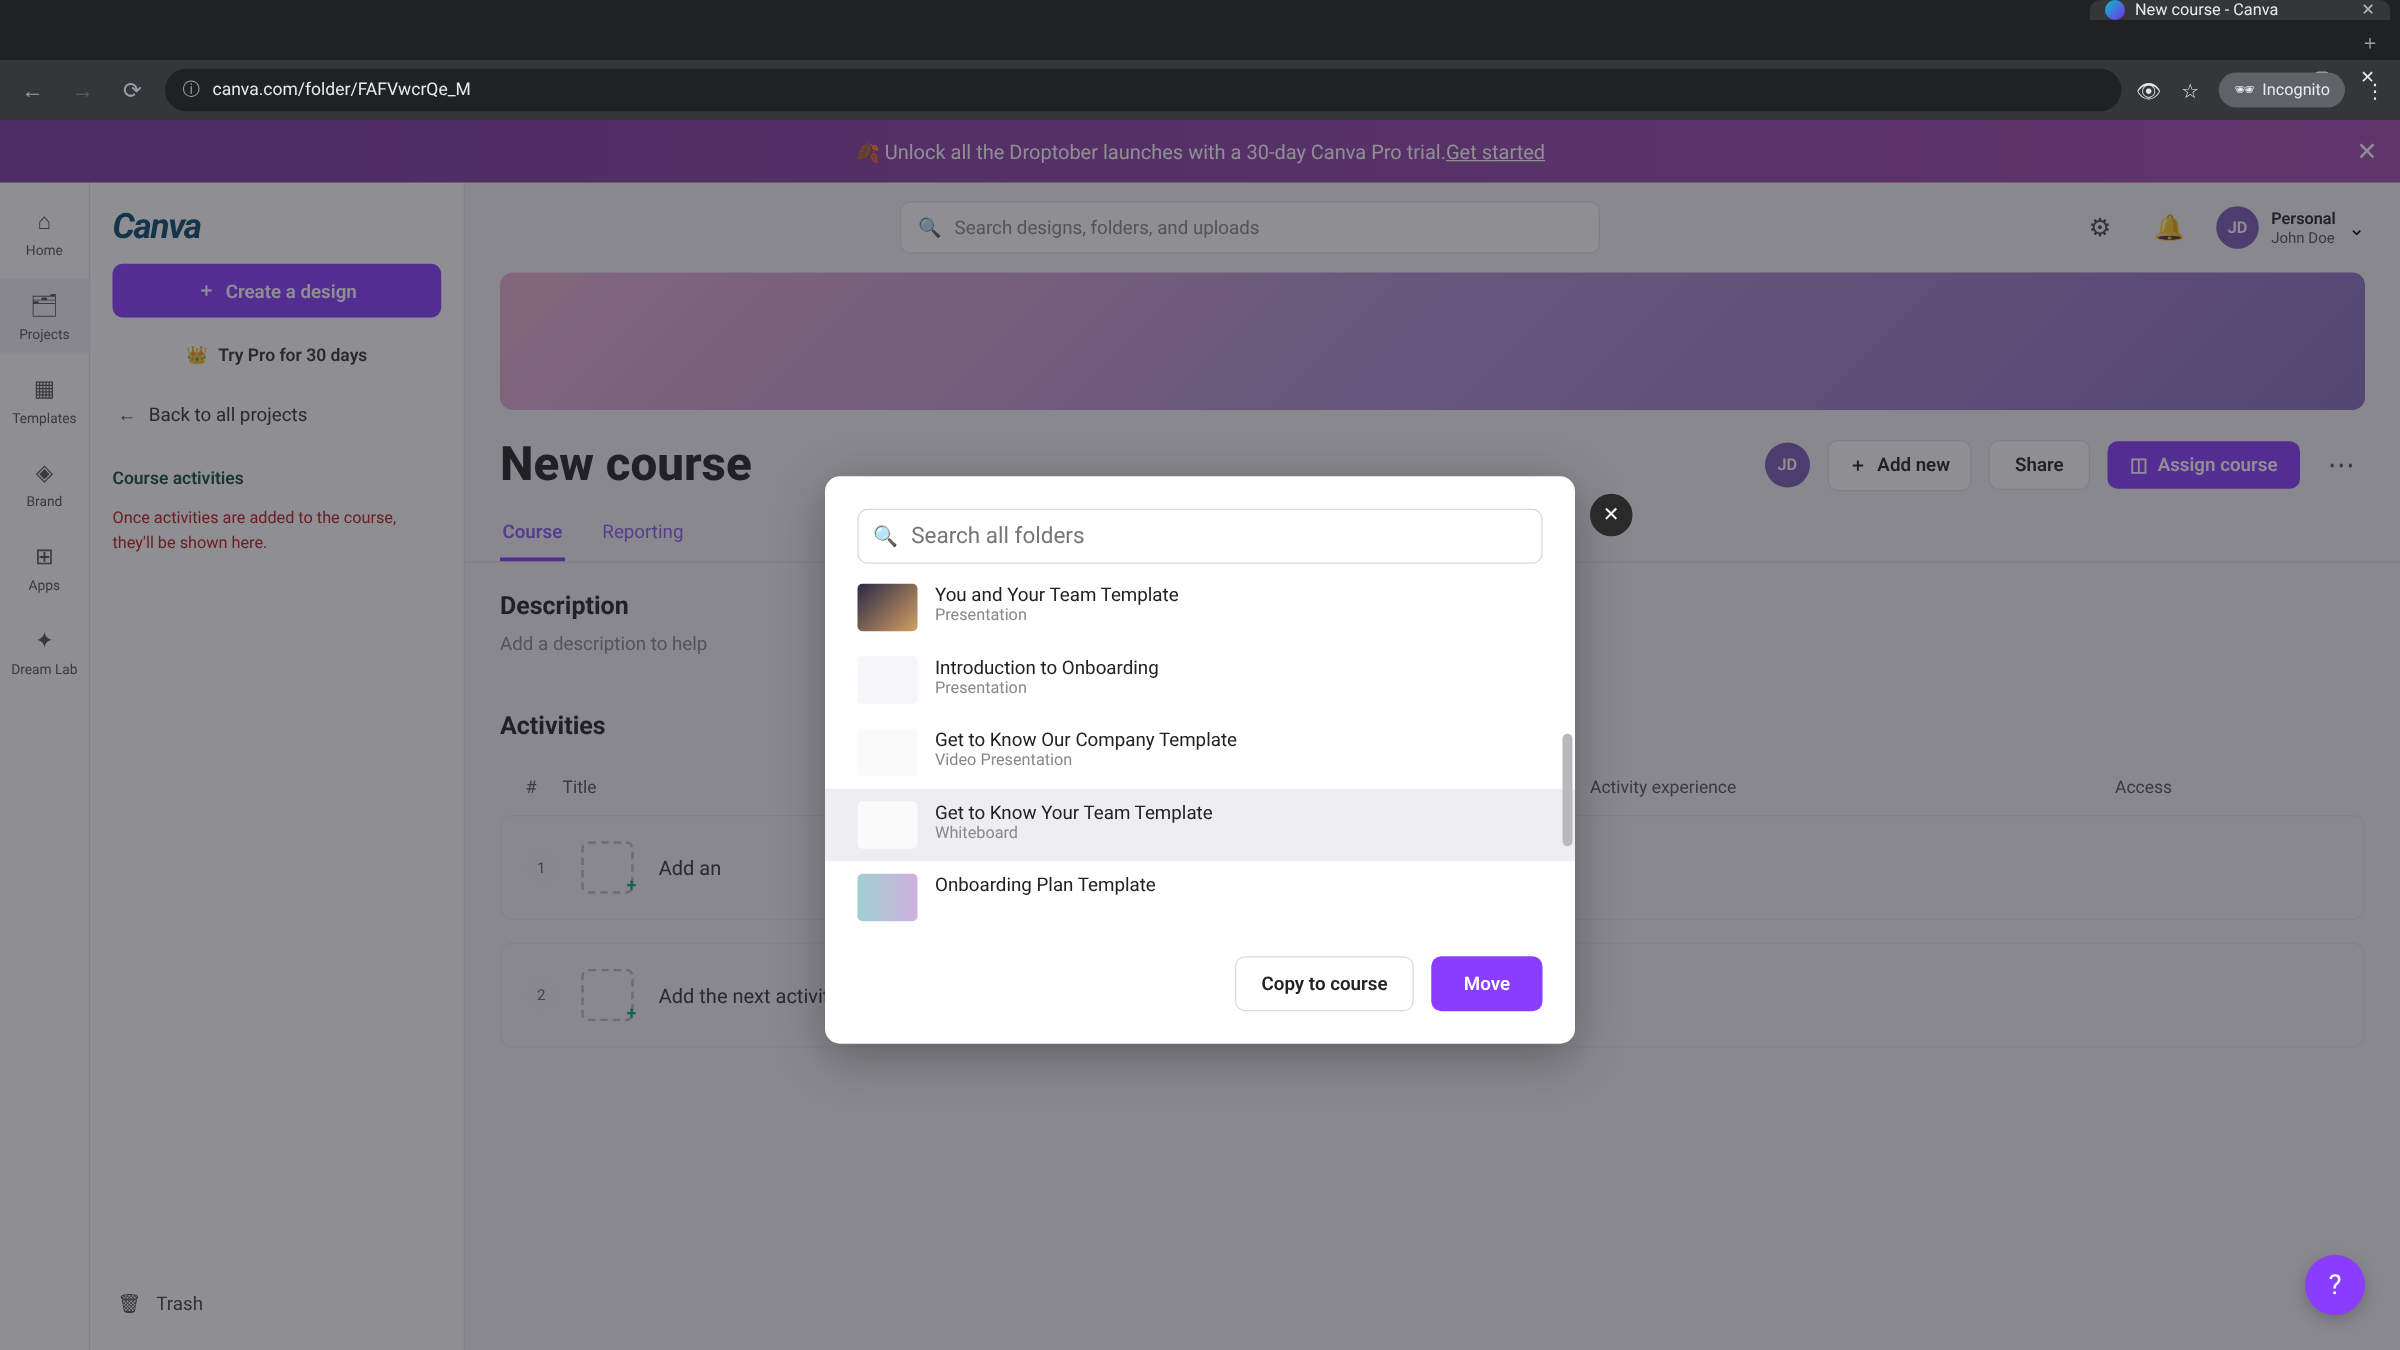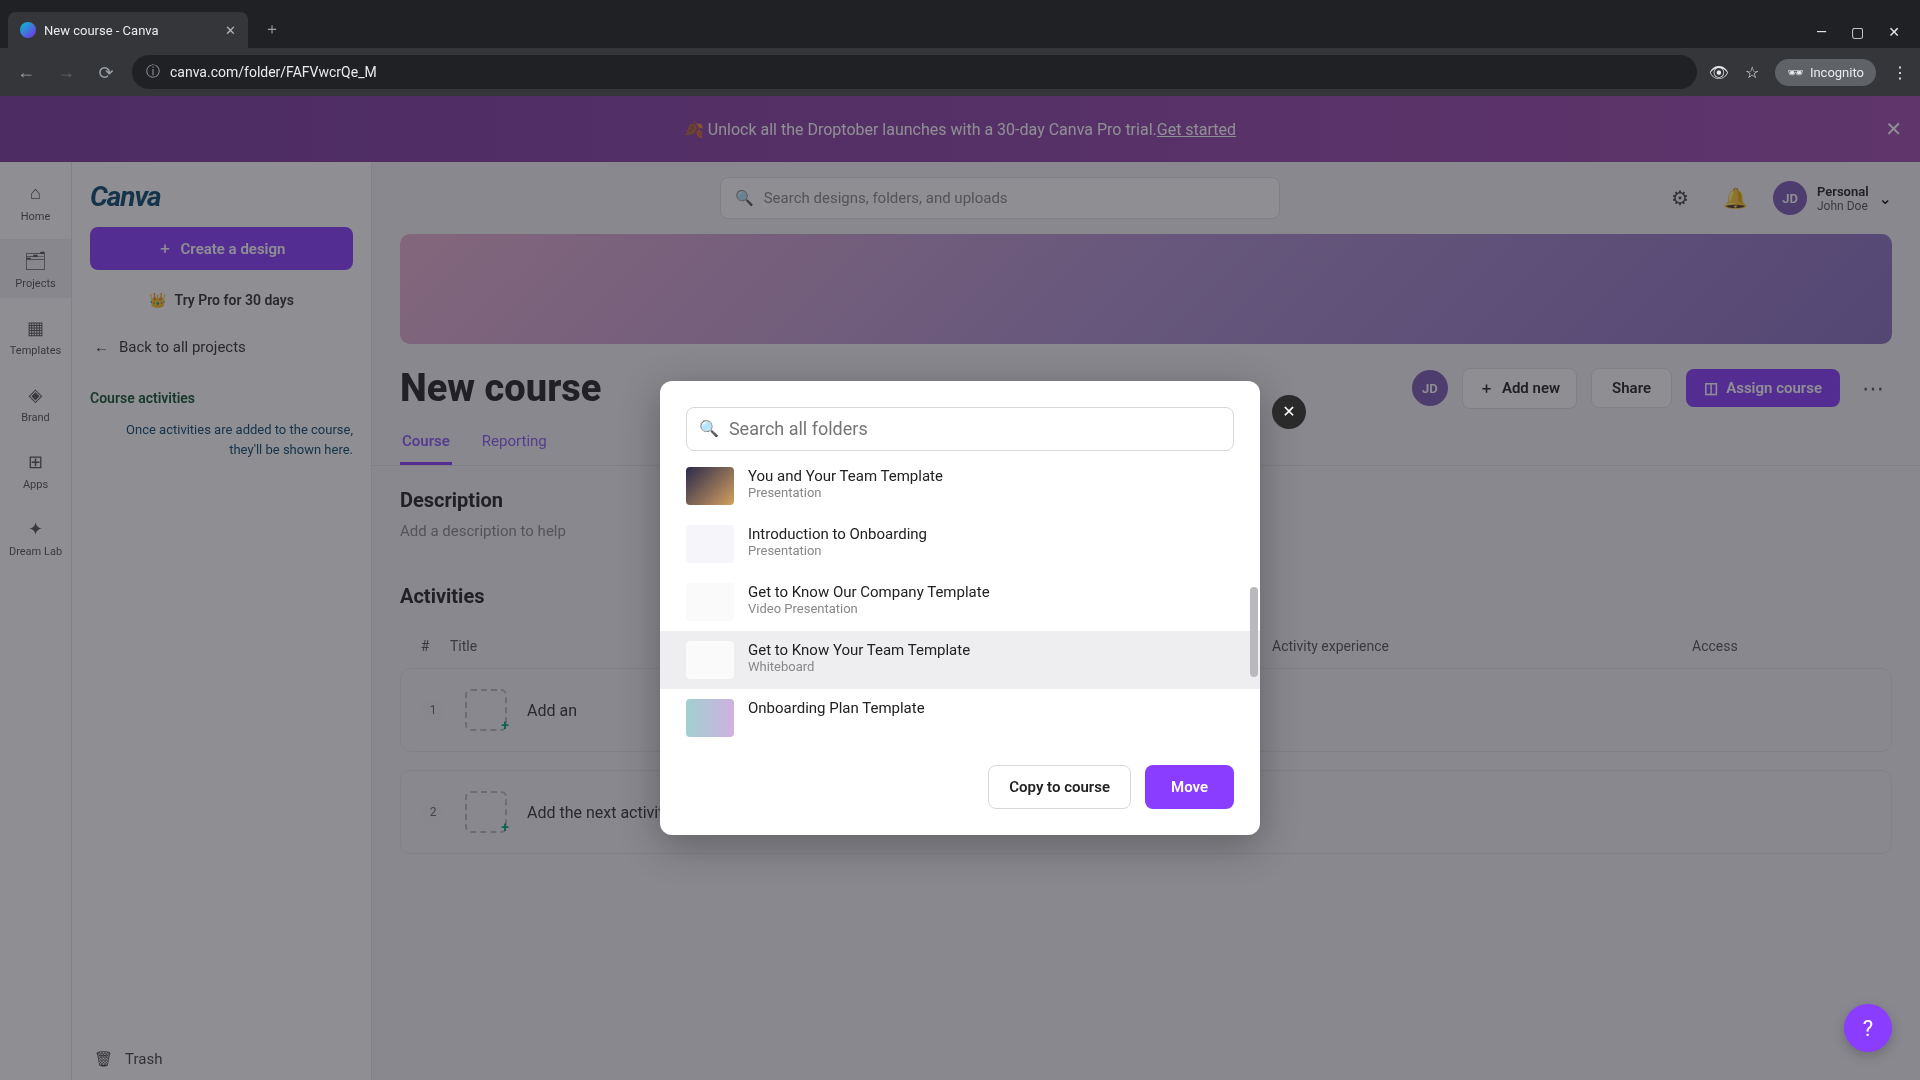--- a/index.html
+++ b/index.html
@@ -1,54 +1,54 @@
 <!DOCTYPE html>
 <html><head>
 <meta charset="utf-8">
 <style>
 * { margin: 0; padding: 0; box-sizing: border-box; font-family: -apple-system, BlinkMacSystemFont, "Segoe UI", Roboto, sans-serif; }
 body { background: #202124; width: 1920px; height: 1080px; overflow: hidden; position: relative; }
 
 
-.browser-chrome { background: #202124; height: 48px; display: flex; align-items: flex-end; padding: 0 8px; }
+.browser-chrome { background: #202124; height: 48px; display: flex; align-items: flex-end; padding: 0 8px; flex-direction: column; }
 .tab { background: #35363a; border-radius: 8px 8px 0 0; height: 36px; display: flex; align-items: center; padding: 0 12px; gap: 8px; min-width: 240px; color: #e8eaed; font-size: 13px; }
 .tab-favicon { width: 16px; height: 16px; border-radius: 50%; background: linear-gradient(135deg, #00c4cc, #7d2ae8); }
 .tab-close { margin-left: auto; opacity: .7; cursor: pointer; }
 .new-tab { color: #9aa0a6; margin-left: 8px; padding: 8px; cursor: pointer; }
 .window-controls { margin-left: auto; display: flex; gap: 24px; color: #e8eaed; padding: 0 12px 8px 0; }
 .window-controls span { cursor: pointer; font-size: 14px; }
 
 .toolbar { background: #35363a; height: 48px; display: flex; align-items: center; padding: 0 12px; gap: 12px; }
 .nav-btn { width: 28px; height: 28px; display: flex; align-items: center; justify-content: center; color: #9aa0a6; cursor: pointer; font-size: 18px; }
 .urlbar { flex: 1; background: #202124; border-radius: 20px; height: 34px; display: flex; align-items: center; padding: 0 14px; gap: 10px; color: #e8eaed; font-size: 14px; }
 .urlbar-icon { color: #9aa0a6; }
 .toolbar-right { display: flex; align-items: center; gap: 16px; color: #e8eaed; }
 .incognito { background: #5f6368; border-radius: 16px; padding: 6px 12px; display: flex; align-items: center; gap: 6px; font-size: 13px; }
 
 
 .app { position: relative; height: calc(1080px - 96px); background: #f3f3f5; }
 
-.banner { background: linear-gradient(90deg, #7a3a9e, #a04db0); color: #fff; height: 66px; display: flex; align-items: center; justify-content: center; font-size: 16px; position: relative; }
+.banner { background: linear-gradient(90deg, #7a3a9e, #a04db0); color: #fff; height: 50px; display: flex; align-items: center; justify-content: center; font-size: 16px; position: relative; }
 .banner a { color: #fff; text-decoration: underline; }
 .banner-close { position: absolute; right: 18px; color: #fff; cursor: pointer; font-size: 20px; }
 
 .app-body { display: flex; height: calc(100% - 50px); }
 
 .railnav { width: 72px; background: #fff; border-right: 1px solid #e5e5e7; display: flex; flex-direction: column; align-items: center; padding-top: 10px; gap: 8px; }
 .rail-item { display: flex; flex-direction: column; align-items: center; gap: 4px; font-size: 11px; color: #555; padding: 8px 4px; width: 100%; cursor: pointer; }
 .rail-item.active { background: #f0f0f2; }
 .rail-icon { width: 26px; height: 26px; display: flex; align-items: center; justify-content: center; font-size: 18px; }
 
 .sidebar { width: 300px; background: #fff; display: flex; flex-direction: column; padding: 18px; gap: 14px; border-right: 1px solid #e5e5e7; }
 .canva-logo { font-size: 28px; font-weight: 700; color: #0c4a6e; font-style: italic; letter-spacing: -1px; }
 .create-btn { background: #8b3dff; color: #fff; border: none; border-radius: 8px; padding: 12px; font-size: 15px; font-weight: 600; display: flex; align-items: center; justify-content: center; gap: 8px; cursor: pointer; }
 .try-pro { display: flex; align-items: center; justify-content: center; gap: 8px; font-size: 14px; font-weight: 600; color: #333; padding: 8px; cursor: pointer; }
 .back-link { display: flex; align-items: center; gap: 10px; font-size: 15px; color: #333; padding: 8px 4px; cursor: pointer; }
 .course-activities-title { font-size: 14px; font-weight: 600; color: #14532d; margin-top: 12px; }
-.course-activities-desc { text-align: right; font-size: 13px; color: #0c4a6e; line-height: 1.5; }
+.course-activities-desc { text-align: left; font-size: 13px; color: #b91c1c; line-height: 1.5; }
 .trash { margin-top: auto; display: flex; align-items: center; gap: 12px; font-size: 15px; color: #444; padding: 10px 4px; cursor: pointer; }
 
 .main { flex: 1; padding: 0; overflow: hidden; position: relative; }
 .topbar { height: 72px; display: flex; align-items: center; justify-content: flex-end; gap: 18px; padding: 0 28px; }
 .search { flex: 1; max-width: 560px; margin-right: auto; margin-left: 320px; background: #fff; border: 1px solid #e0e0e2; border-radius: 8px; height: 42px; display: flex; align-items: center; padding: 0 14px; gap: 10px; color: #888; font-size: 15px; }
 .topbar-icon { width: 38px; height: 38px; display: flex; align-items: center; justify-content: center; cursor: pointer; font-size: 20px; color: #444; }
 .avatar-sm { width: 34px; height: 34px; border-radius: 50%; background: #7d5bb5; color: #fff; display: flex; align-items: center; justify-content: center; font-size: 13px; font-weight: 600; }
 .account { display: flex; align-items: center; gap: 10px; cursor: pointer; }
 .account-text { display: flex; flex-direction: column; font-size: 12px; color: #555; }
 .account-text .name { font-weight: 600; color: #222; font-size: 13px; }

